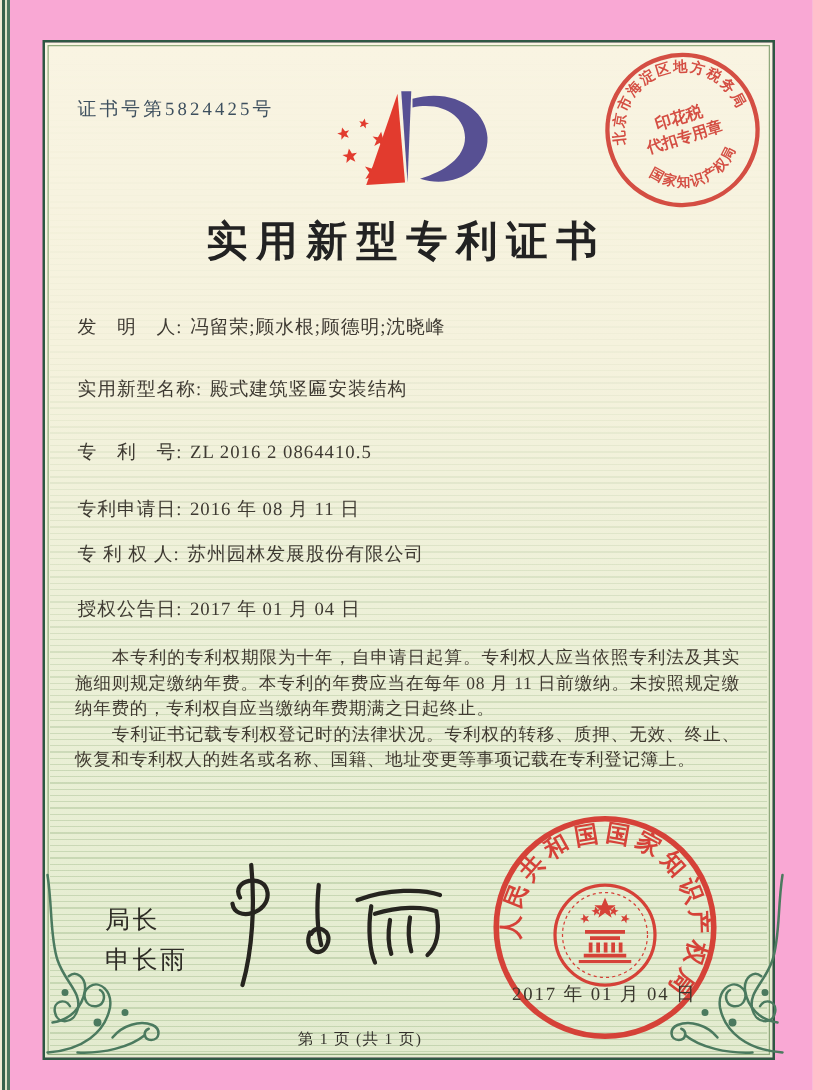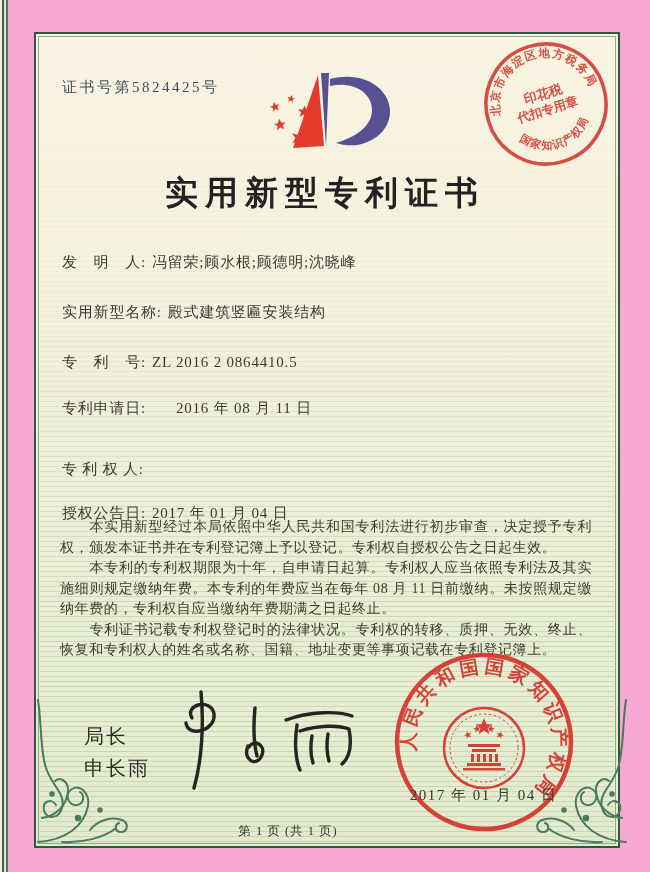--- a/index.html
+++ b/index.html
@@ -30,21 +30,21 @@
   .title{position:absolute;left:0;top:171px;width:650px;text-align:center;
     font-size:33px;font-weight:700;color:#222;letter-spacing:7px;}
 
   .fields{position:absolute;left:62px;top:252px;width:540px;color:#3e3a32;font-size:15px;}
   .field-row{display:flex;line-height:21px;letter-spacing:.8px;}
   .field-row .lbl{white-space:pre;}
   .field-row .val{margin-left:6px;white-space:pre;}
   .field-row:nth-child(1){margin-bottom:29px;}
   .field-row:nth-child(2){margin-bottom:29px;}
   .field-row:nth-child(3){margin-bottom:25px;}
-  .field-row:nth-child(4){margin-bottom:40px;gap:24px;}
+  .field-row:nth-child(4){margin-bottom:15px;}
   .field-row:nth-child(5){margin-bottom:23px;margin-top:12px;}
 
   .paras{position:absolute;left:60px;top:517px;width:532px;color:#403b31;
     font-size:14px;line-height:20.5px;text-align:justify;}
   .paras p{margin:0;text-indent:2.1em;letter-spacing:.6px;}
 
   .signoff{position:absolute;left:84px;top:720px;font-size:20px;color:#2e2c26;line-height:32px;letter-spacing:2px;}
   .signature{position:absolute;left:158px;top:686px;}
 
   .big-seal{position:absolute;left:392px;top:650px;opacity:.92;}
@@ -121,29 +121,29 @@
     <div class="field-row">
       <span class="lbl">专　利　号:</span>
       <span class="val">ZL 2016 2 0864410.5</span>
     </div>
     <div class="field-row">
       <span class="lbl">专利申请日:</span>
       <span class="val">2016 年 08 月 11 日</span>
     </div>
     <div class="field-row">
       <span class="lbl">专 利 权 人:</span>
+      <span class="val">苏州园林发展股份有限公司</span>
     </div>
     <div class="field-row">
       <span class="lbl">授权公告日:</span>
       <span class="val">2017 年 01 月 04 日</span>
     </div>
   </div>
 
   <div class="paras">
-    <p>本实用新型经过本局依照中华人民共和国专利法进行初步审查，决定授予专利权，颁发本证书并在专利登记簿上予以登记。专利权自授权公告之日起生效。</p>
     <p>本专利的专利权期限为十年，自申请日起算。专利权人应当依照专利法及其实施细则规定缴纳年费。本专利的年费应当在每年 08 月 11 日前缴纳。未按照规定缴纳年费的，专利权自应当缴纳年费期满之日起终止。</p>
     <p>专利证书记载专利权登记时的法律状况。专利权的转移、质押、无效、终止、恢复和专利权人的姓名或名称、国籍、地址变更等事项记载在专利登记簿上。</p>
   </div>
 
   <div class="signoff">
     <div>局长</div>
     <div>申长雨</div>
   </div>
 
   <svg class="signature" width="205" height="108" viewBox="0 0 205 108">

